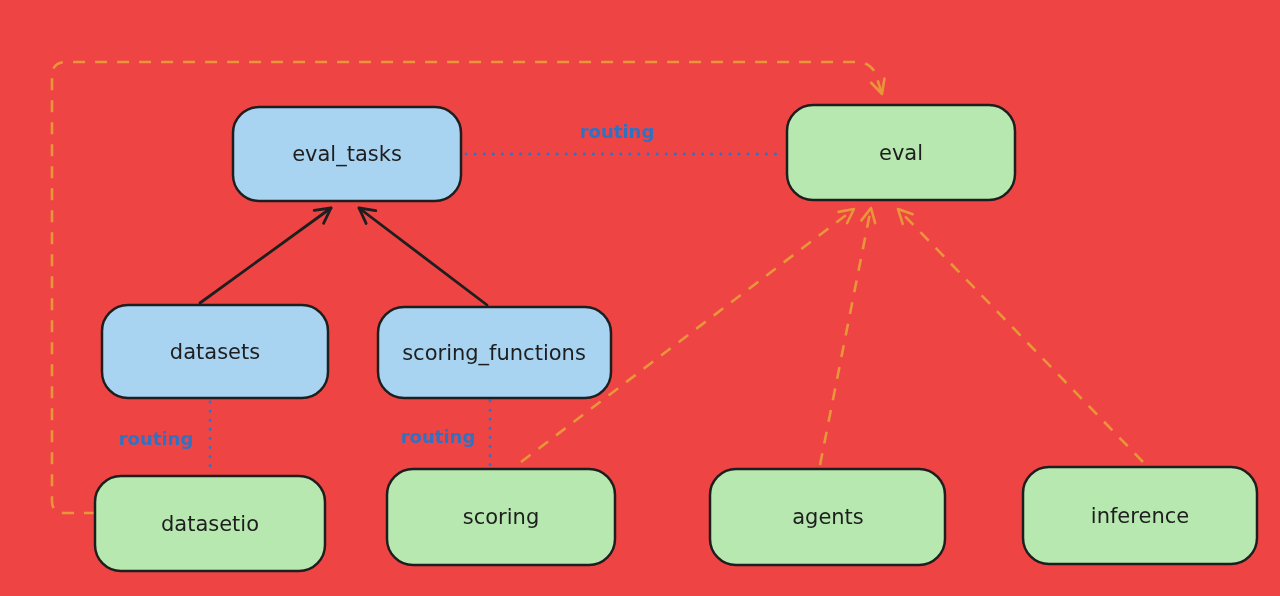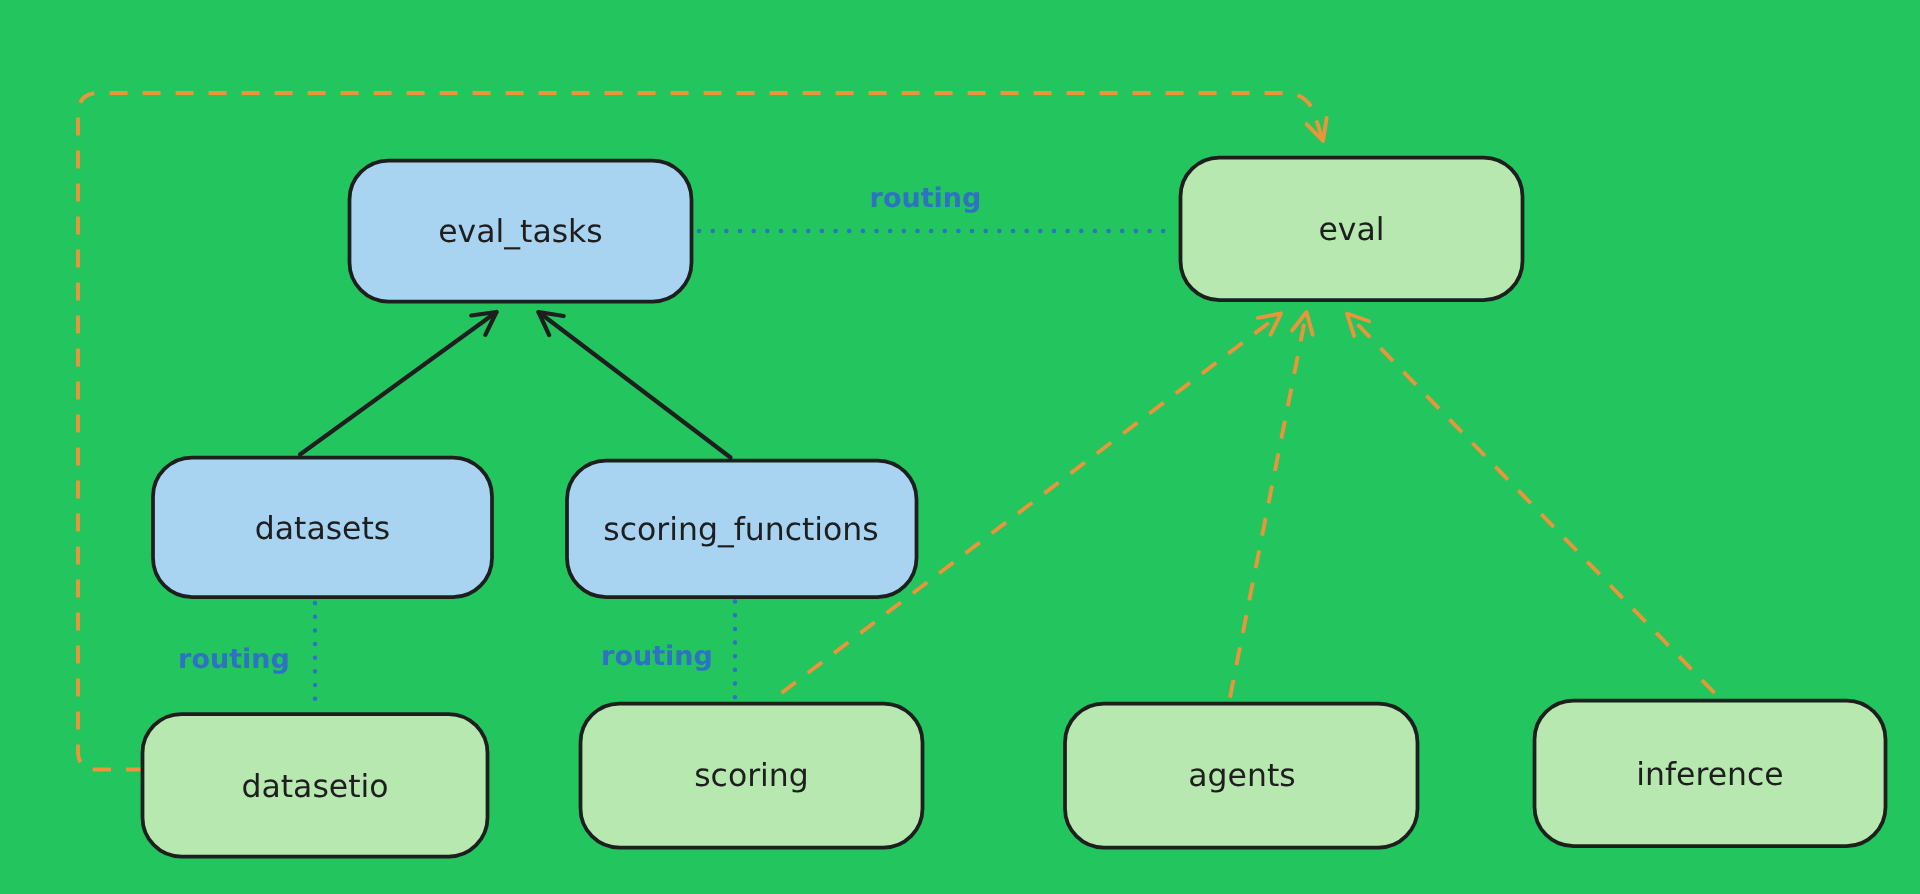--- a/index.html
+++ b/index.html
@@ -1,20 +1,20 @@
 <!DOCTYPE html>
 <html><head>
 <meta charset="utf-8">
 <style>
   html, body { margin: 0; padding: 0; background: #ffffff; }
   .canvas {
     position: relative;
     width: 1280px;
     height: 596px;
-    background: #22c55e;
+    background: #ef4444;
     font-family: "DejaVu Sans", sans-serif;
     overflow: hidden;
   }
   svg { display: block; }
   .node-box {
     stroke: #1e1e1e;
     stroke-width: 2.5;
   }
   .node-label {
     font-family: "DejaVu Sans", sans-serif;

